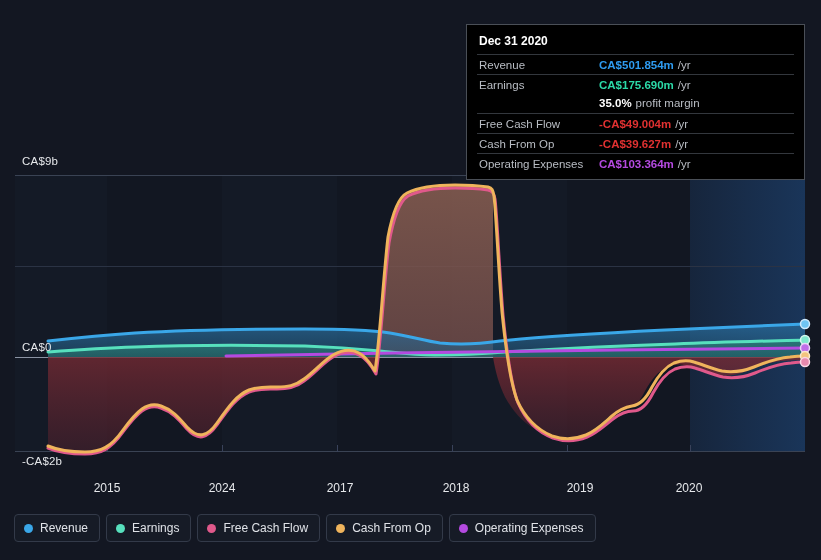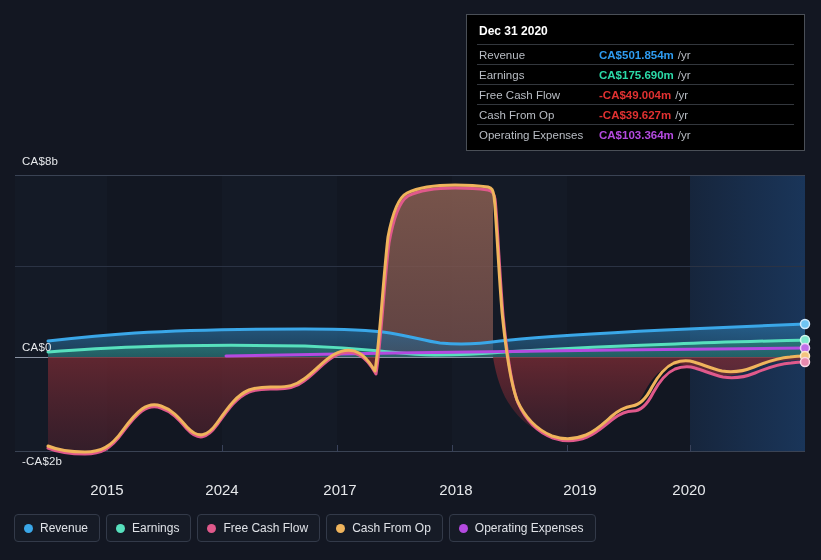--- a/index.html
+++ b/index.html
@@ -70,32 +70,32 @@
   
   .ylabel {
     position: absolute;
     font-size: 11.5px;
     color: #e6e8eb;
     white-space: nowrap;
     letter-spacing: .2px;
   }
   .xlabel {
     position: absolute;
-    font-size: 15px;
+    font-size: 12px;
     color: #e6e8eb;
     top: 481px;
     transform: translateX(-50%);
     white-space: nowrap;
   }
 
   
   #tooltip {
     position: absolute;
     left: 466px;
-    top: 14px;
+    top: 24px;
     width: 339px;
     background: #000;
     border: 1px solid #4a4f57;
     box-sizing: border-box;
     padding: 8px 10px 6px 10px;
     font-size: 11.5px;
   }
   #tooltip .tt-date {
     color: #fff;
     font-weight: bold;
@@ -279,21 +279,21 @@
          C782,181 787,181 790,181"></path>
 
     <circle cx="790" cy="149" r="4.5" fill="#6fc4f2" stroke="#cfe9fb" stroke-width="1.5"></circle>
     <circle cx="790" cy="165" r="4.5" fill="#7fe8cd" stroke="#d4f7ee" stroke-width="1.5"></circle>
     <circle cx="790" cy="173" r="4.5" fill="#c06ee8" stroke="#ecd4f8" stroke-width="1.5"></circle>
     <circle cx="790" cy="181" r="4.5" fill="#f2c57e" stroke="#fbe9cc" stroke-width="1.5"></circle>
     <circle cx="790" cy="187" r="4.5" fill="#e88aae" stroke="#f8d8e4" stroke-width="1.5"></circle>
   </svg>
 </div>
 
-<div class="ylabel" style="left:22px;top:155px;">CA$8b</div>
+<div class="ylabel" style="left:22px;top:155px;">CA$9b</div>
 <div class="ylabel" style="left:22px;top:341px;">CA$0</div>
 <div class="ylabel" style="left:22px;top:455px;">-CA$2b</div>
 
 <div class="xlabel" style="left:107px;">2015</div>
 <div class="xlabel" style="left:222px;">2024</div>
 <div class="xlabel" style="left:340px;">2017</div>
 <div class="xlabel" style="left:456px;">2018</div>
 <div class="xlabel" style="left:572px;margin-left:8px;">2019</div>
 <div class="xlabel" style="left:689px;">2020</div>
 
@@ -305,20 +305,24 @@
     <span class="tt-val" style="color:#2e9bf0;">CA$501.854m</span>
     <span class="tt-unit">/yr</span>
   </div>
 
   <div class="tt-row">
     <span class="tt-label">Earnings</span>
     <span class="tt-val" style="color:#2bd9a8;">CA$175.690m</span>
     <span class="tt-unit">/yr</span>
   </div>
 
+  <div class="tt-sub">
+    <span class="tt-val">35.0%</span>
+    <span class="tt-unit">profit margin</span>
+  </div>
 
   <div class="tt-row">
     <span class="tt-label">Free Cash Flow</span>
     <span class="tt-val" style="color:#e03131;">-CA$49.004m</span>
     <span class="tt-unit">/yr</span>
   </div>
 
   <div class="tt-row">
     <span class="tt-label">Cash From Op</span>
     <span class="tt-val" style="color:#e03131;">-CA$39.627m</span>

